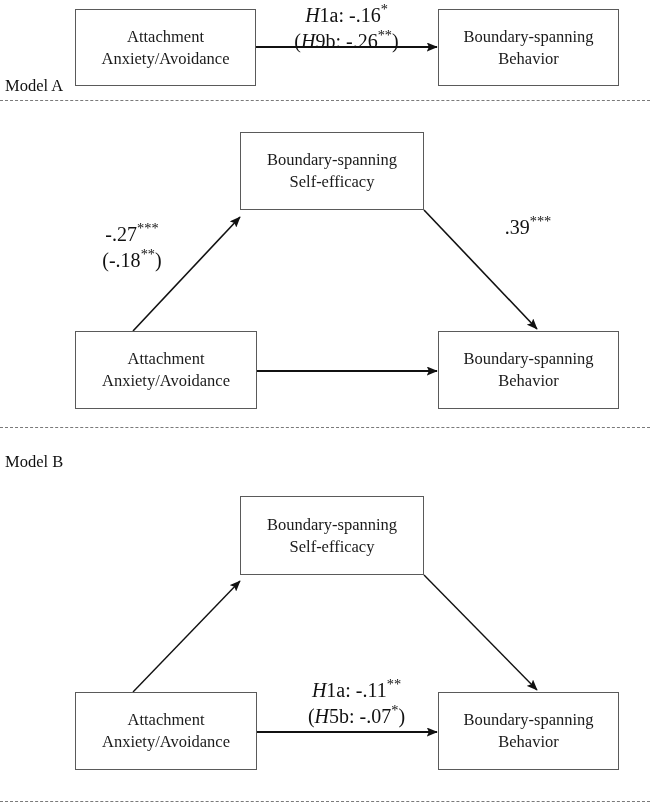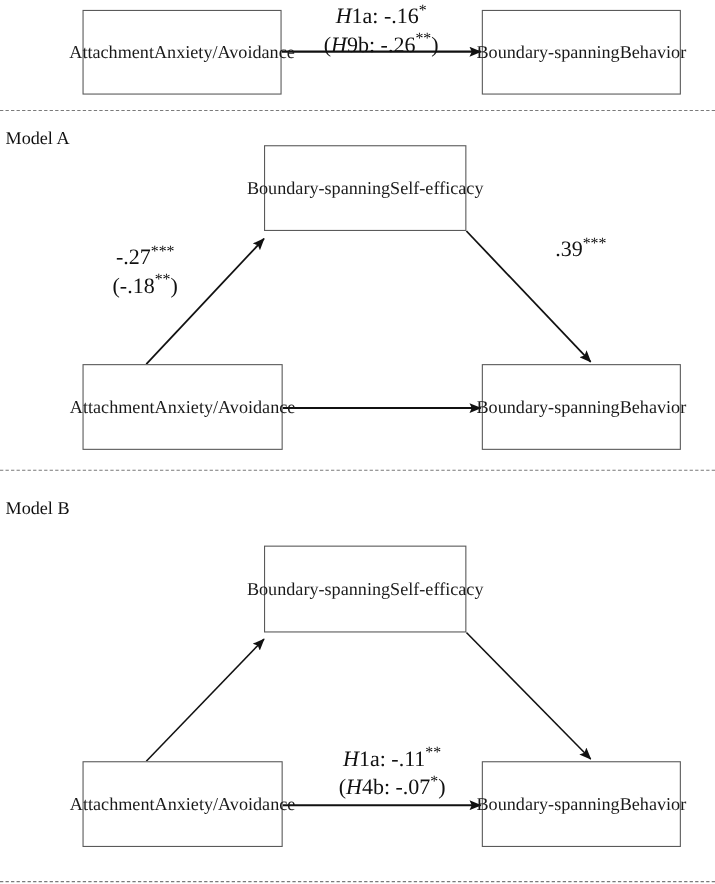--- a/index.html
+++ b/index.html
@@ -24,21 +24,21 @@
     top: 0;
     width: 650px;
     height: 804px;
   }
   .node-box {
     position: absolute;
     box-sizing: border-box;
     border: 1px solid #5a5a5a;
     background: #ffffff;
     display: flex;
-    flex-direction: row;
+    flex-direction: column;
     align-items: center;
     justify-content: center;
     text-align: center;
     font-size: 16.5px;
     line-height: 1.32;
     color: #1a1a1a;
   }
   .node-box .ln { display: block; white-space: nowrap; }
   .edge-label {
     position: absolute;
@@ -100,21 +100,21 @@
   <div class="node-box" style="left:438px; top:9px; width:181px; height:77px;">
     <span class="ln">Boundary-spanning</span>
     <span class="ln">Behavior</span>
   </div>
 
   <div class="edge-label" style="left:256px; top:3px; width:181px;">
     <span class="ln"><i>H</i><span>1a: -.16</span><sup>*</sup></span>
     <span class="ln"><span>(</span><i>H</i><span>9b: -.26</span><sup>**</sup><span>)</span></span>
   </div>
 
-  <div class="model-label" style="left:5px; top:76px;margin-top:40px;">Model A</div>
+  <div class="model-label" style="left:5px; top:76px;">Model A</div>
 
   <div class="sep" style="top:100px;"></div>
 
   <div class="node-box" style="left:240px; top:132px; width:184px; height:78px;">
     <span class="ln">Boundary-spanning</span>
     <span class="ln">Self-efficacy</span>
   </div>
 
   <div class="edge-label" style="left:62px; top:222px; width:140px;">
     <span class="ln"><span>-.27</span><sup>***</sup></span>
@@ -150,20 +150,20 @@
     <span class="ln">Anxiety/Avoidance</span>
   </div>
 
   <div class="node-box" style="left:438px; top:692px; width:181px; height:78px;">
     <span class="ln">Boundary-spanning</span>
     <span class="ln">Behavior</span>
   </div>
 
   <div class="edge-label" style="left:266px; top:678px; width:181px;">
     <span class="ln"><i>H</i><span>1a: -.11</span><sup>**</sup></span>
-    <span class="ln"><span>(</span><i>H</i><span>4b: -.07</span><sup>*</sup><span>)</span></span>
+    <span class="ln"><span>(</span><i>H</i><span>5b: -.07</span><sup>*</sup><span>)</span></span>
   </div>
 
   <div class="model-label" style="left:5px; top:758px;margin-top:44px;">Model C</div>
 
   <div class="sep" style="top:801px;"></div>
 
 </div>
 
 </body></html>

